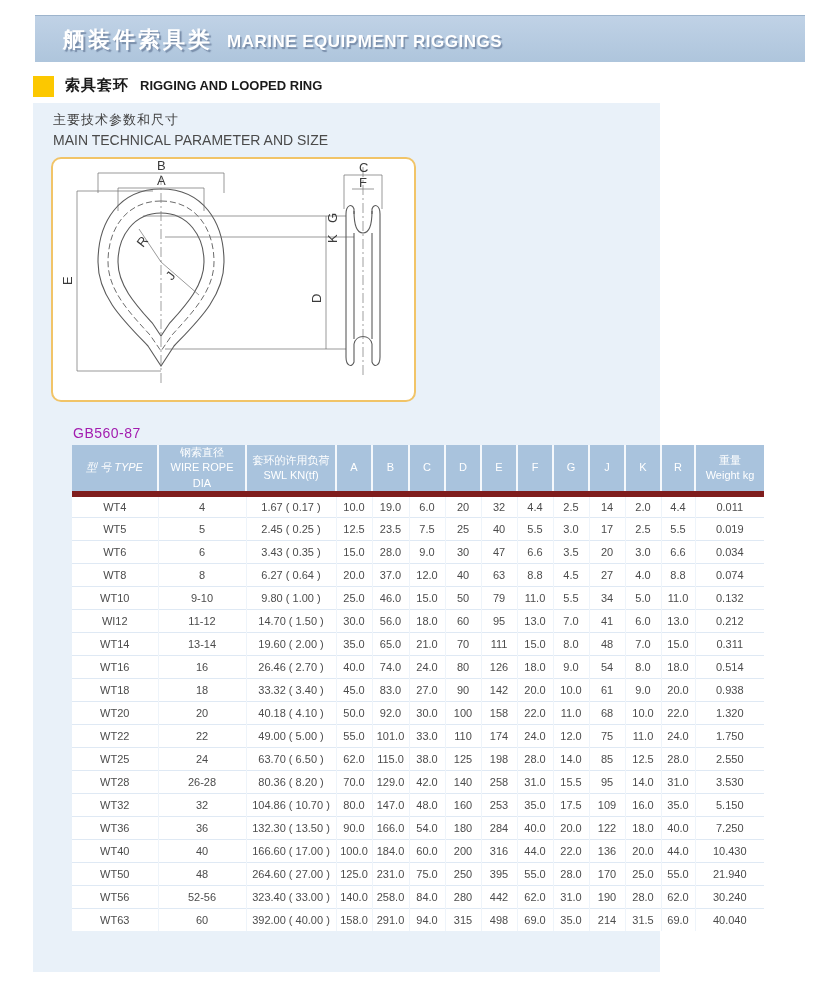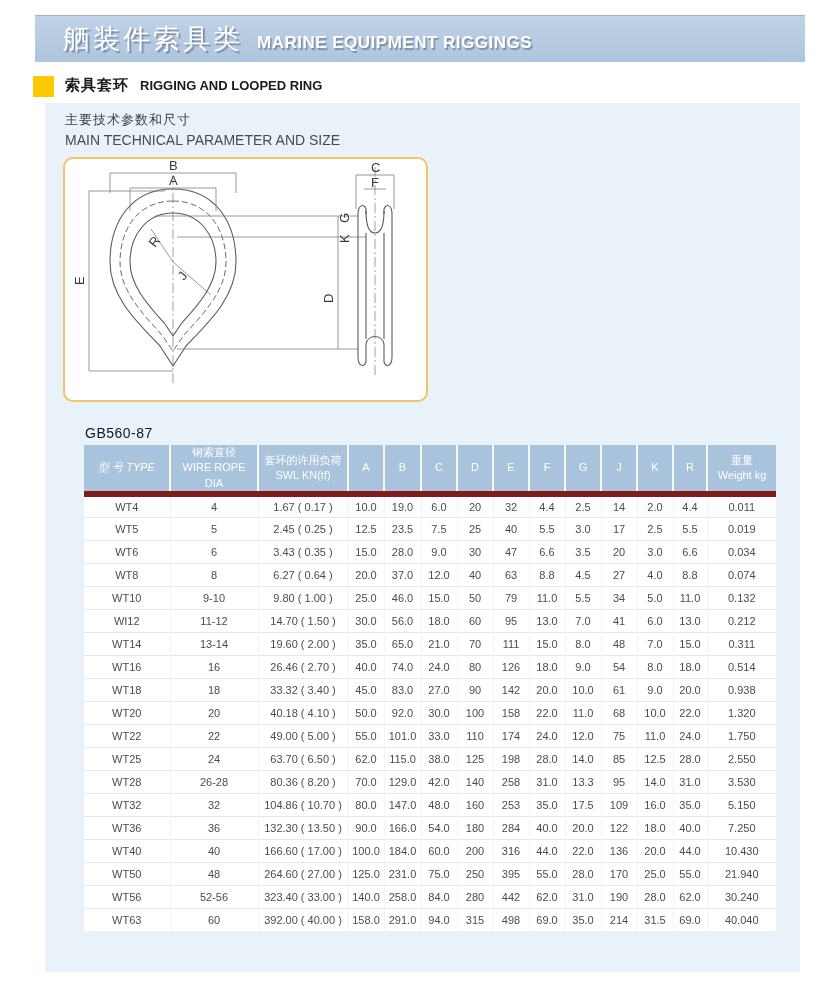--- a/index.html
+++ b/index.html
@@ -19,49 +19,49 @@
     width:830px;height:1000px;position:relative;overflow:hidden;
     font-family:"Liberation Sans","DejaVu Sans",sans-serif;
   }
   .banner{
     position:absolute;left:35px;top:15px;width:770px;height:47px;
     background:linear-gradient(var(--banner-blue-light),var(--banner-blue));
     display:flex;align-items:baseline;padding-left:28px;gap:14px;
     border-top:1px solid #9db4cc;
   }
   .banner-zh{
-    font-size:27px;font-weight:normal;color:#fff;letter-spacing:3px;
+    font-size:22px;font-weight:bold;color:#fff;letter-spacing:3px;
     line-height:47px;text-shadow:2px 2px 1px rgba(110,130,160,.85);
   }
   .banner-en{
     font-size:17px;font-weight:bold;color:#fff;letter-spacing:.5px;
     text-shadow:1.5px 1.5px 1px rgba(110,130,160,.85);
   }
   .section-head{
     position:absolute;left:33px;top:76px;display:flex;align-items:baseline;gap:11px;
   }
   .bullet{
     width:21px;height:21px;background:var(--accent-yellow);
     align-self:center;display:inline-block;
   }
   .sec-zh{font-size:15px;font-weight:bold;color:#1a1a1a;letter-spacing:1px;}
   .sec-en{font-size:13px;font-weight:bold;color:#1a1a1a;}
   .panel{
-    position:absolute;left:45px;top:103px;width:755px;height:869px;
+    position:absolute;left:33px;top:103px;width:627px;height:869px;
     background:var(--panel-blue);
   }
   .intro{position:absolute;left:20px;top:8px;}
   .intro-zh{font-size:13px;color:#3f3f3f;margin-bottom:3px;letter-spacing:1px;}
   .intro-en{font-size:14px;color:#4a4a4a;}
   .diagram-box{
     position:absolute;left:18px;top:54px;width:365px;height:245px;
     background:#fff;border:2px solid var(--box-border);border-radius:10px;
   }
   .diagram-box svg{display:block;width:100%;height:100%;}
-  .standard{position:absolute;left:40px;top:322px;font-size:14px;color:#0f172a;letter-spacing:.5px;text-align:right;}
+  .standard{position:absolute;left:40px;top:322px;font-size:14px;color:#a21caf;letter-spacing:.5px;text-align:right;}
   table.spec{
     position:absolute;left:39px;top:342px;width:692px;
     border-collapse:collapse;table-layout:fixed;
   }
   table.spec th{
     background:var(--thead-blue);color:#fff;font-size:11px;font-weight:normal;
     height:48px;vertical-align:middle;text-align:center;line-height:1.4;
     border-left:2px solid #f4f8fc;padding:0 1px;
   }
   table.spec th:first-child{border-left:none;font-style:italic;}
@@ -403,21 +403,21 @@
           <tr>
             <td>WT28</td>
             <td>26-28</td>
             <td>80.36 ( 8.20 )</td>
             <td>70.0</td>
             <td>129.0</td>
             <td>42.0</td>
             <td>140</td>
             <td>258</td>
             <td>31.0</td>
-            <td>13.3</td>
+            <td>15.5</td>
             <td>95</td>
             <td>14.0</td>
             <td>31.0</td>
             <td>3.530</td>
           </tr>
           <tr>
             <td>WT32</td>
             <td>32</td>
             <td>104.86 ( 10.70 )</td>
             <td>80.0</td>

